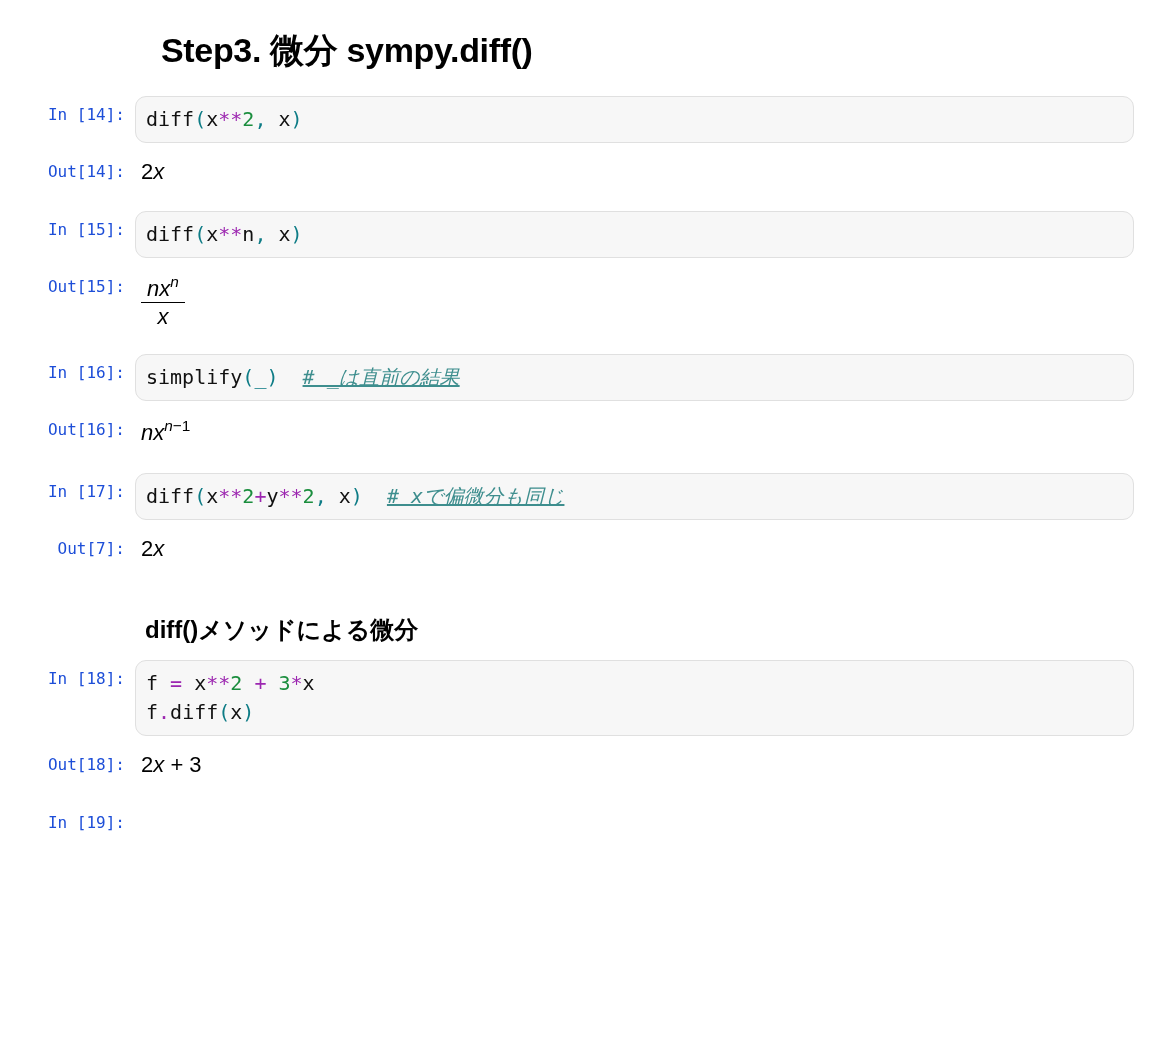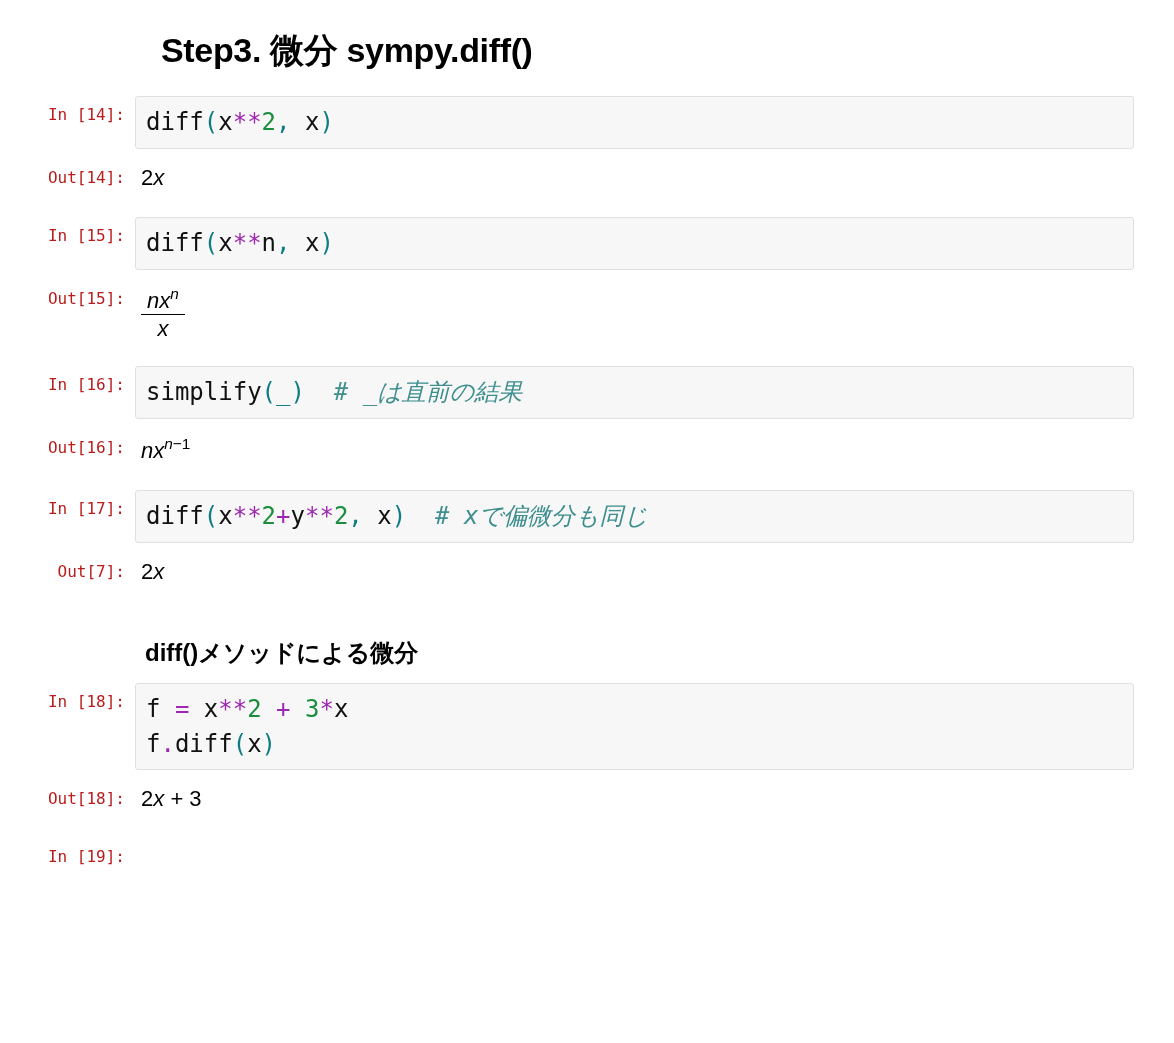--- a/index.html
+++ b/index.html
@@ -38,45 +38,45 @@
     flex: 0 0 135px;
     text-align: right;
     padding: 9px 10px 0 0;
     font-family: Menlo, Consolas, "DejaVu Sans Mono", monospace;
     font-size: 16px;
     color: #303F9F;
     white-space: pre;
     box-sizing: border-box;
   }
   .prompt.out { color: #D84315; }
-  .prompt.in, .prompt.out { color: #b91c1c; } 
+  .prompt.in, .prompt.out { color: #1d4ed8; } 
   .code-area {
     flex: 1 1 auto;
     background: #f7f7f7;
     border: 1px solid #e0e0e0;
-    border-radius: 3px;
+    border-radius: 11px;
     padding: 8px 10px;
     font-family: Menlo, Consolas, "DejaVu Sans Mono", monospace;
-    font-size: 24px;
+    font-size: 20px;
     line-height: 1.45;
     white-space: pre;
     overflow-x: auto;
   }
   .output-area {
     flex: 1 1 auto;
     padding: 6px 0 4px 6px;
     font-size: 22px;
   }
   
   .tok-fn   { color: #111; }
   .tok-var  { color: #111; }
   .tok-op   { color: #9C27B0; }   
   .tok-punc { color: #0E7C86; }   
   .tok-num  { color: #1B8E3E; }   
-  .tok-comm { color: #3E8E8E; font-style: italic; } 
+  .tok-comm { color: #3E8E8E; font-style: italic; text-decoration: underline; } 
   .tok-dot  { color: #9C27B0; }
   .spacer   { height: 18px; }
   .small-spacer { height: 6px; }
 
   
   .math {
     font-family: Liberation Sans, sans-serif;
     font-style: italic;
   }
   .math .rm { font-style: normal; }

